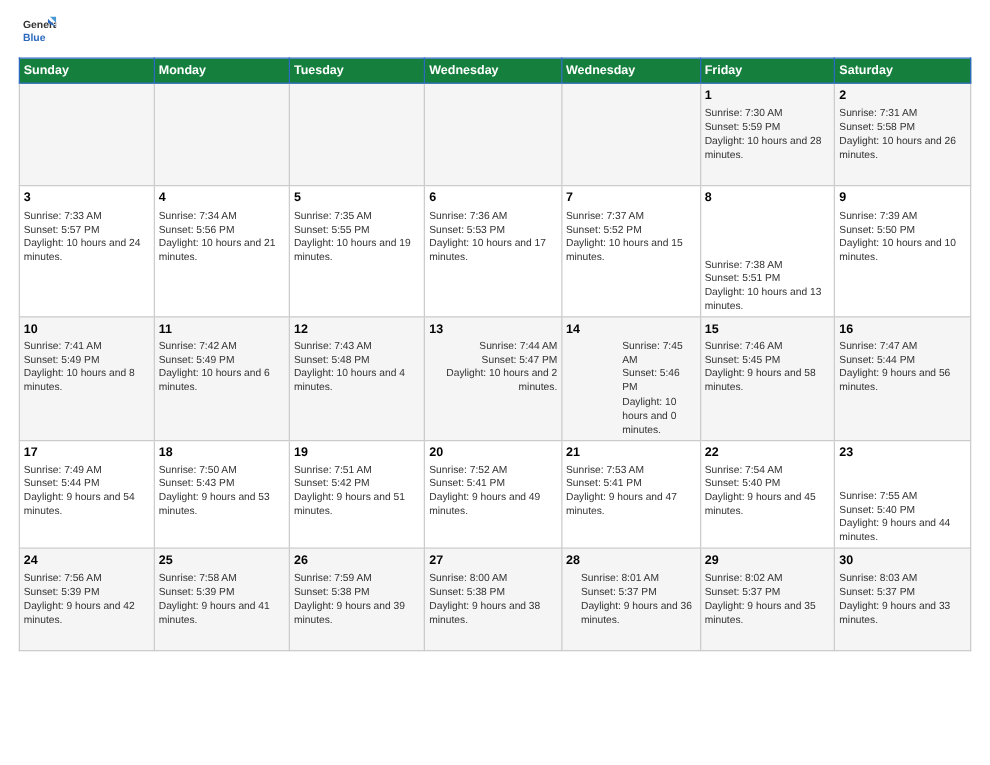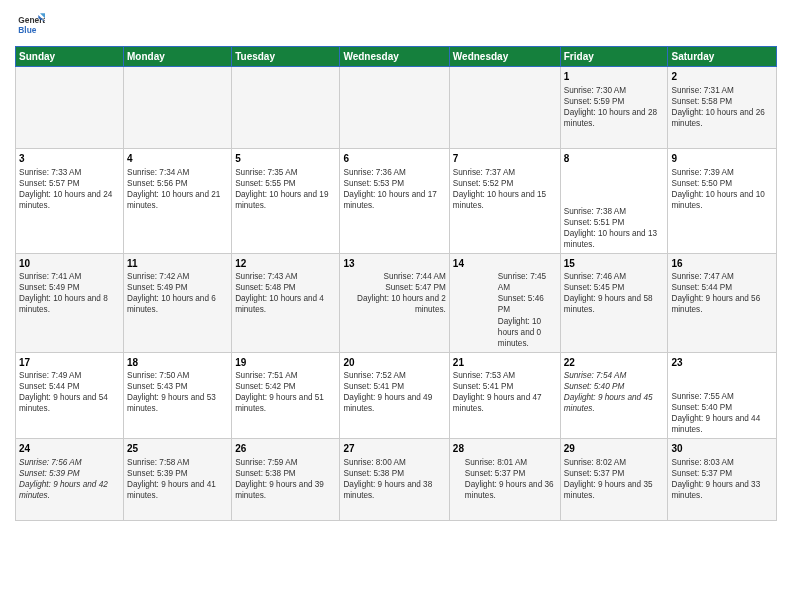--- a/index.html
+++ b/index.html
@@ -260,35 +260,35 @@
 Daylight: 9 hours and 49 minutes.</div>
           </td>
           <td>
             <span class="day-num">21</span>
             <div class="day-info" style="white-space: pre-line;">Sunrise: 7:53 AM
 Sunset: 5:41 PM
 Daylight: 9 hours and 47 minutes.</div>
           </td>
           <td>
             <span class="day-num">22</span>
-            <div class="day-info" style="white-space: pre-line; font-style: italic;">Sunrise: 7:54 AM
+            <div class="day-info" style="white-space: pre-line;">Sunrise: 7:54 AM
 Sunset: 5:40 PM
 Daylight: 9 hours and 45 minutes.</div>
           </td>
           <td>
             <span class="day-num">23</span>
             <div class="day-info" style="white-space: pre-line; margin-top: 22px;">Sunrise: 7:55 AM
 Sunset: 5:40 PM
 Daylight: 9 hours and 44 minutes.</div>
           </td>
         </tr>
         <tr>
           <td>
             <span class="day-num">24</span>
-            <div class="day-info" style="white-space: pre-line; font-style: italic;">Sunrise: 7:56 AM
+            <div class="day-info" style="white-space: pre-line;">Sunrise: 7:56 AM
 Sunset: 5:39 PM
 Daylight: 9 hours and 42 minutes.</div>
           </td>
           <td>
             <span class="day-num">25</span>
             <div class="day-info" style="white-space: pre-line;">Sunrise: 7:58 AM
 Sunset: 5:39 PM
 Daylight: 9 hours and 41 minutes.</div>
           </td>
           <td>

